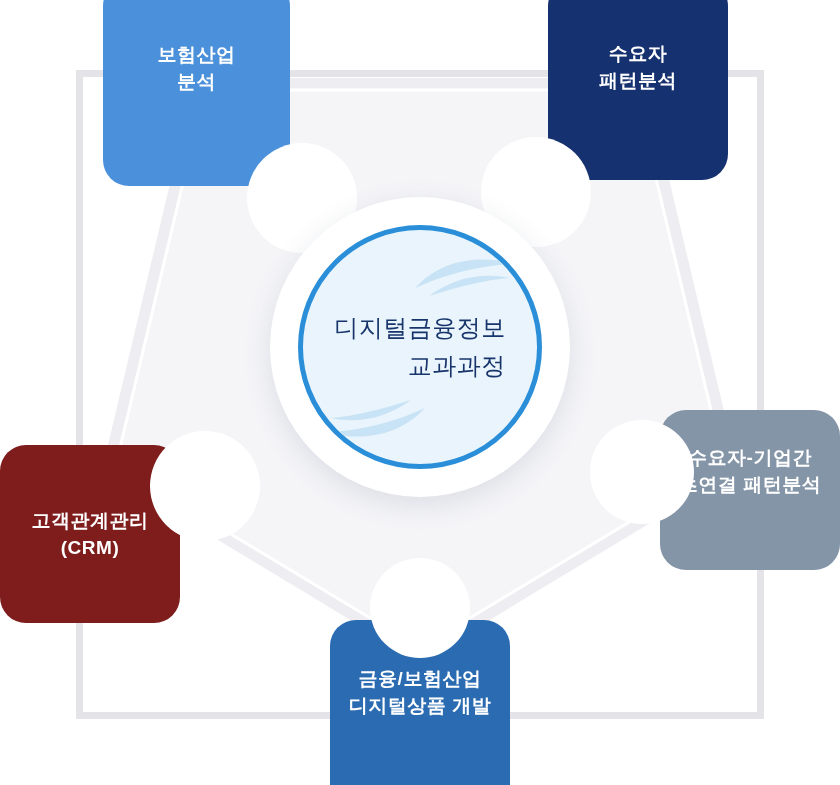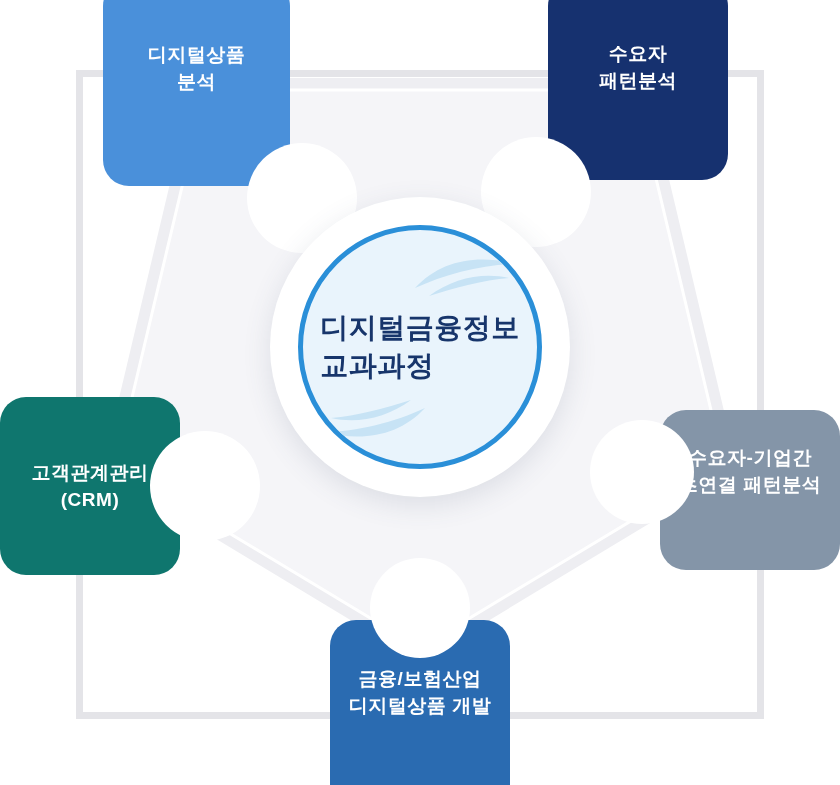--- a/index.html
+++ b/index.html
@@ -83,24 +83,24 @@
     border-radius: 50%;
     background: #e9f4fc;
     display: flex;
     align-items: center;
     justify-content: center;
     overflow: hidden;
   }
   .center-label {
     position: relative;
     z-index: 2;
-    font-size: 28px;
+    font-size: 24px;
     line-height: 38px;
-    font-weight: bold;
-    text-align: left;
+    font-weight: normal;
+    text-align: right;
     white-space: pre-line;
     color: #17356b;
     letter-spacing: 0.5px;
   }
   .wave {
     position: absolute;
     z-index: 1;
   }
   .wave-top    { right: 16px; top: 22px; }
   .wave-bottom { left: 16px; bottom: 20px; transform: rotate(180deg); }
@@ -110,30 +110,30 @@
 
 <div class="stage">
 
   <svg class="bg" width="840" height="785" viewBox="0 0 840 785">
     <rect x="79.5" y="73.5" width="681" height="642" fill="none" stroke-width="7" stroke="#e4e4e8"></rect>
     <polygon points="195,78 645,78 738,470 420,662 102,470" fill="#eeeef2"></polygon>
     <polygon points="205,90 635,90 724,465 420,648 116,465" stroke="#ffffff" stroke-width="3" fill="#f5f5f8"></polygon>
   </svg>
 
   <div class="node node-tl" style="background-color: rgb(74, 144, 218);">
-    <span class="node-label">디지털상품
+    <span class="node-label">보험산업
 분석</span>
   </div>
 
   <div class="node node-tr" style="background-color: rgb(22, 49, 111);">
     <span class="node-label">수요자
 패턴분석</span>
   </div>
 
-  <div class="node node-left" style="background-color: #0f766e;">
+  <div class="node node-left" style="background-color: #7f1d1d; margin-top: 48px;">
     <span class="node-label">고객관계관리
 (CRM)</span>
   </div>
 
   <div class="node node-right" style="background-color: rgb(132, 149, 168);">
     <span class="node-label">수요자-기업간
 초연결 패턴분석</span>
   </div>
 
   <div class="node node-bottom" style="background-color: rgb(42, 107, 177);">

